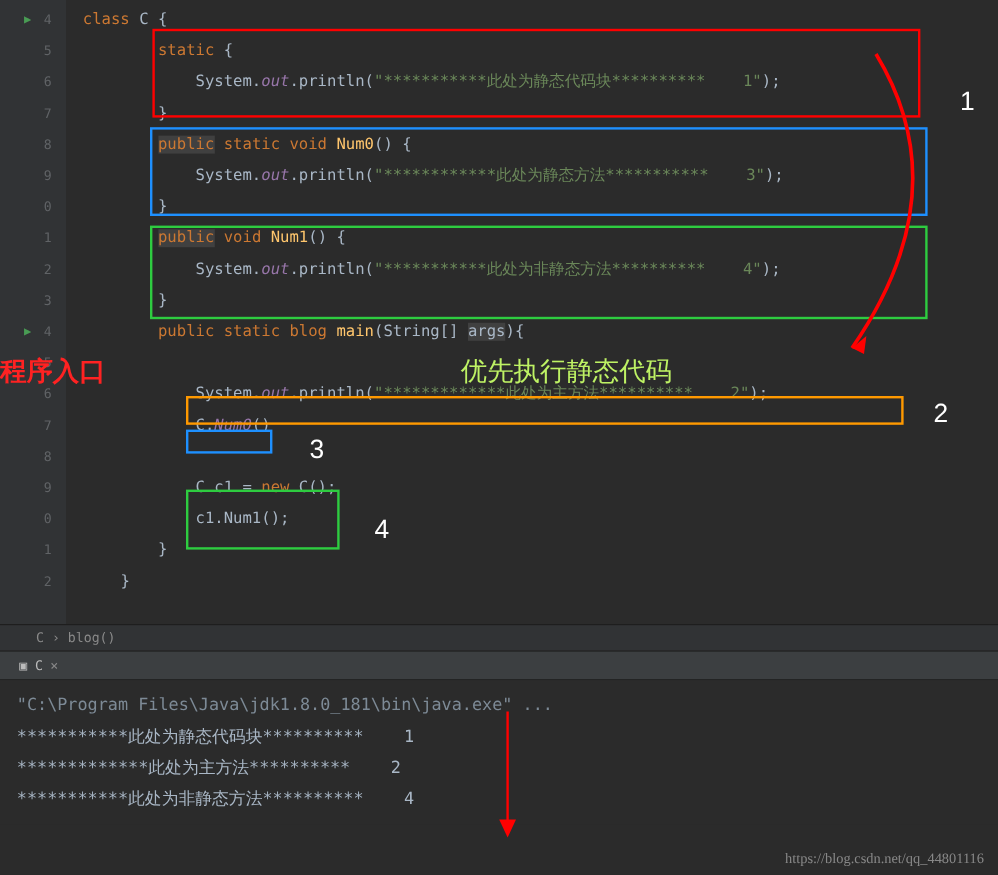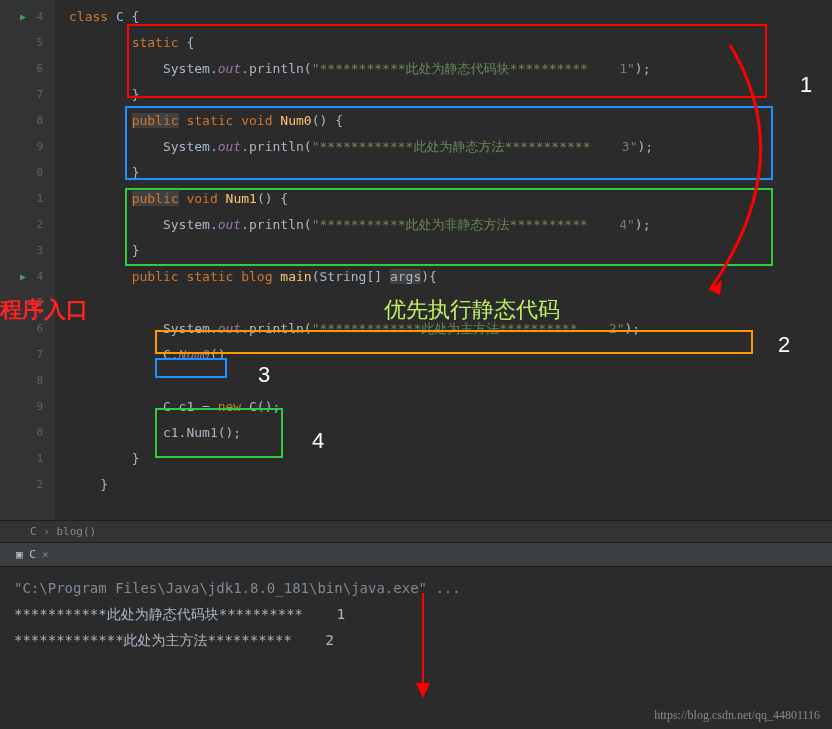--- a/index.html
+++ b/index.html
@@ -180,15 +180,16 @@
 </div>
 
 <div class="tab-bar">
   <span class="tab">▣ <span>C</span><span class="close">×</span></span>
 </div>
 
 <div class="console">
   <div class="console-line" style="color:#7d8a96;">"C:\Program Files\Java\jdk1.8.0_181\bin\java.exe" ...</div>
   <div class="console-line">***********此处为静态代码块**********    1</div>
   <div class="console-line">*************此处为主方法**********    2</div>
+  <div class="console-line">***********此处为非静态方法**********    4</div>
 </div>
 
 <div class="watermark">https://blog.csdn.net/qq_44801116</div>
 
 </body></html>

